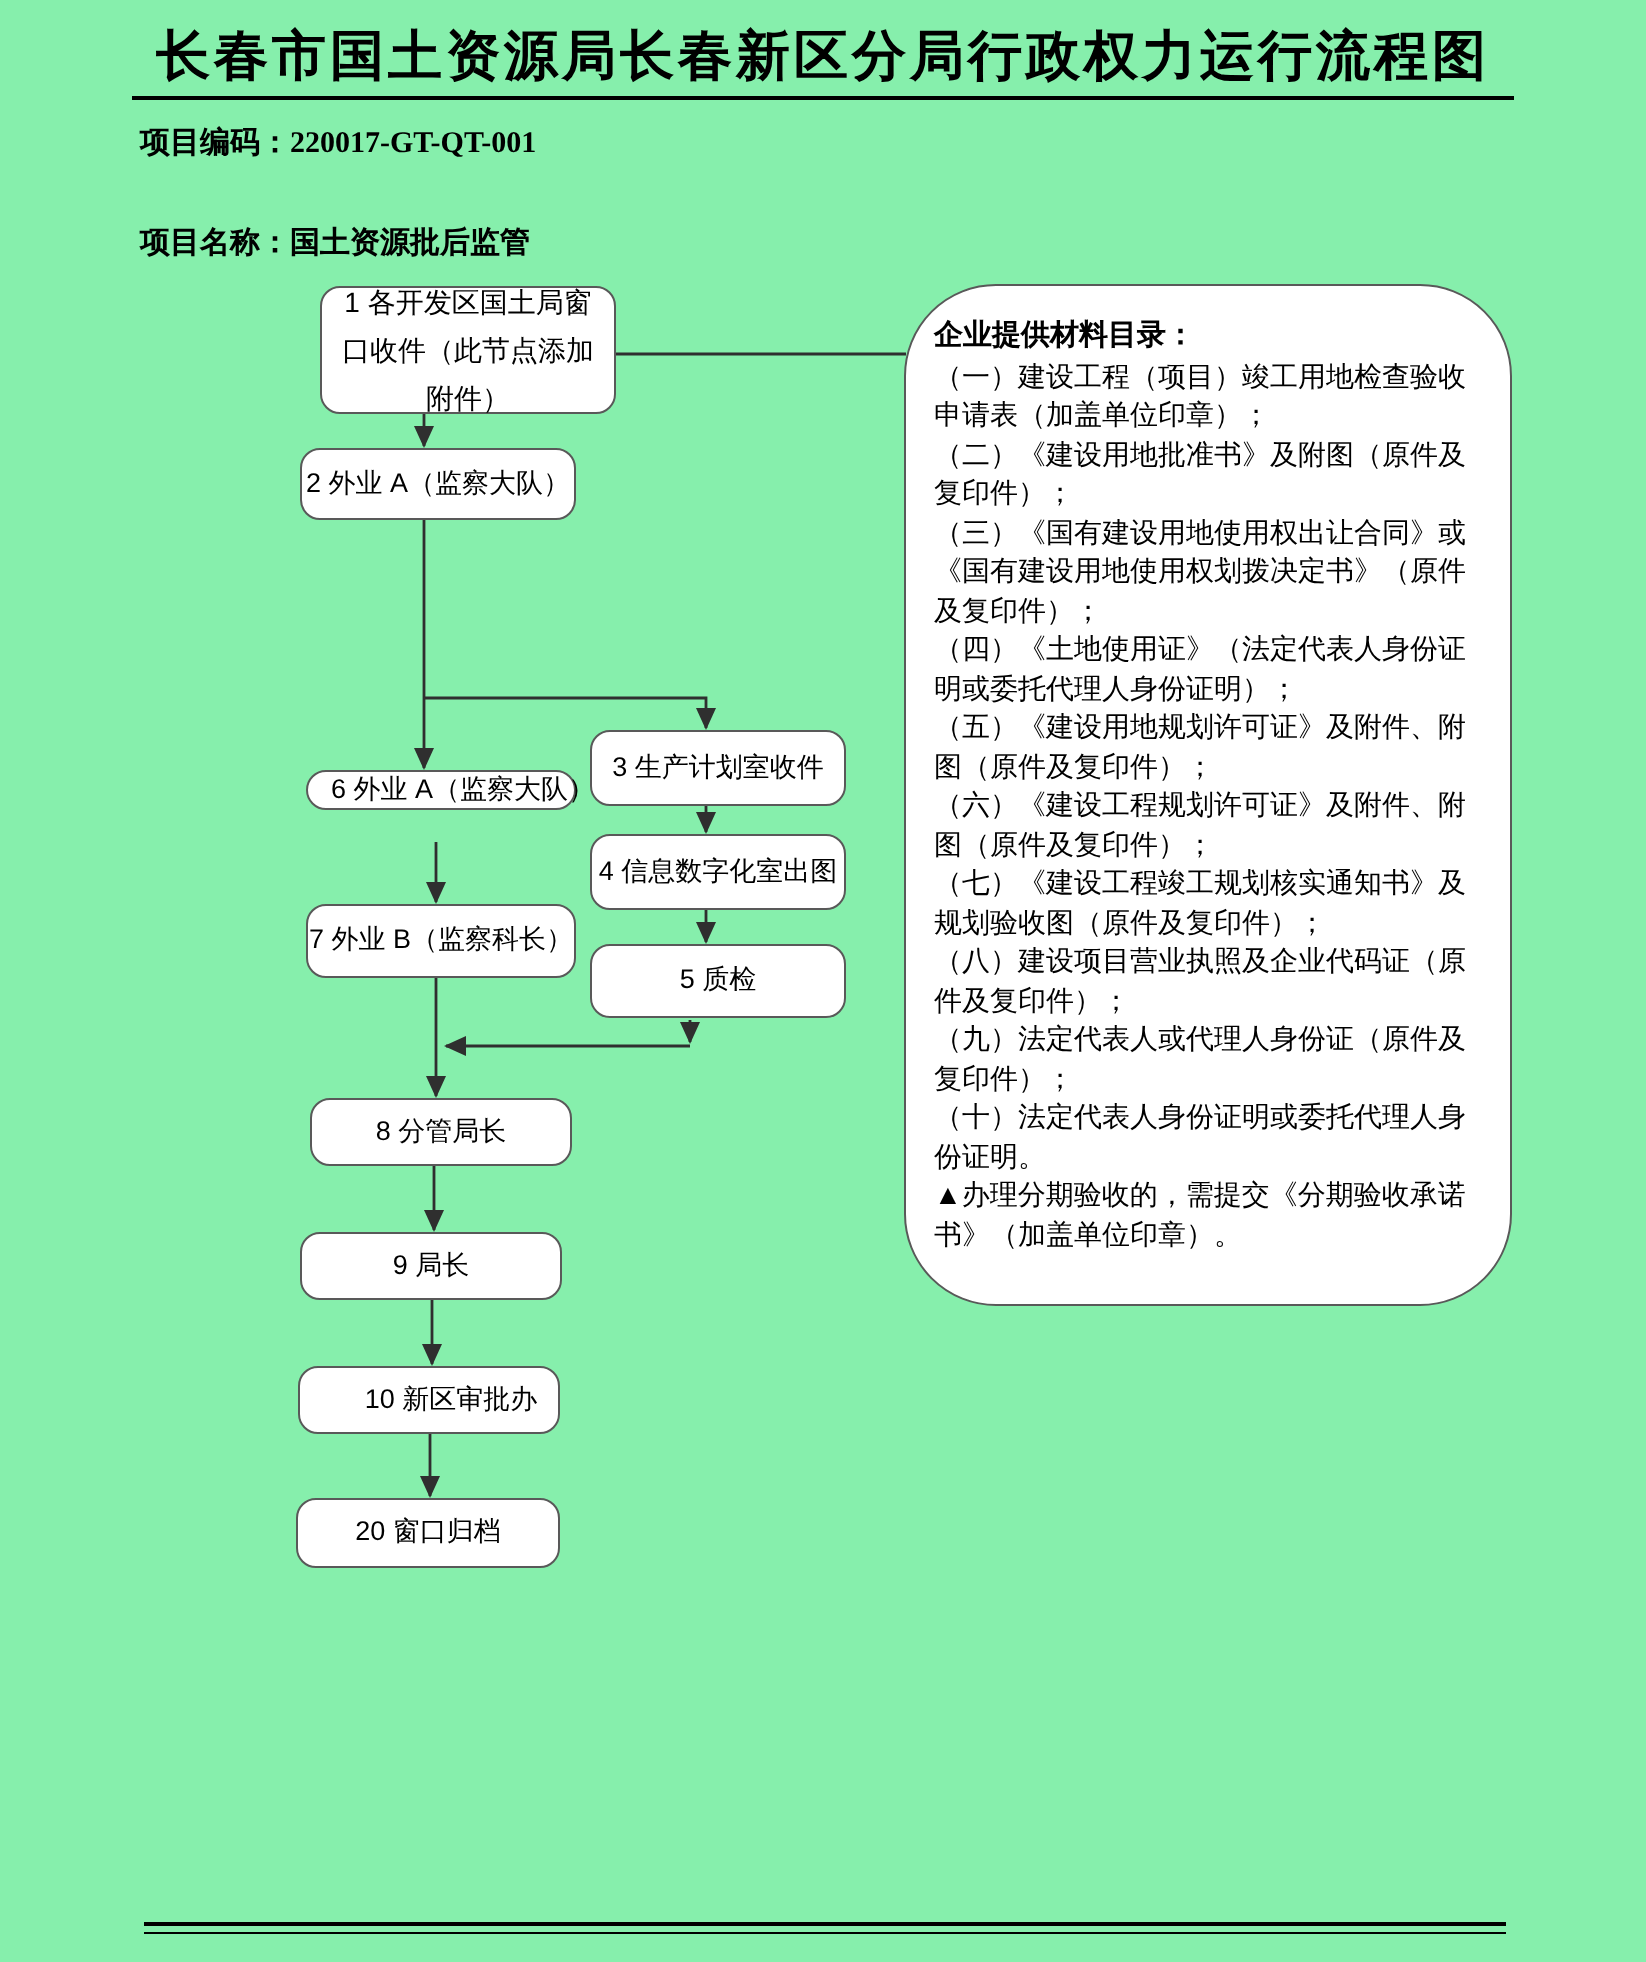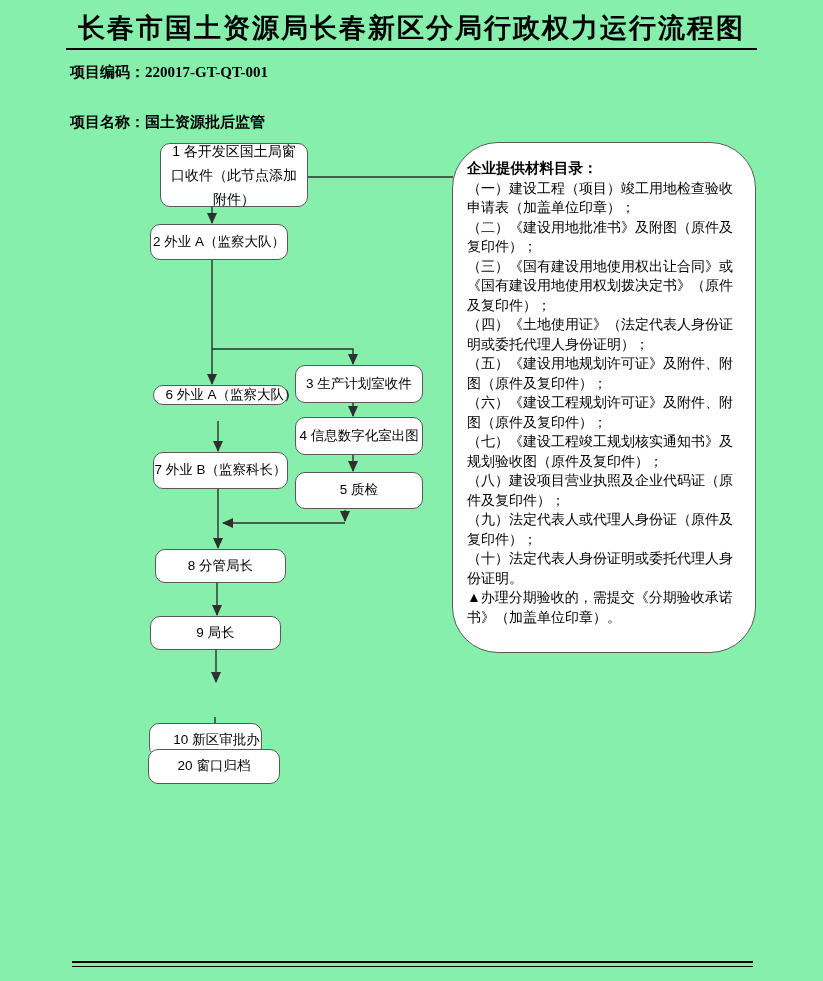--- a/index.html
+++ b/index.html
@@ -33,21 +33,21 @@
   .fbox.oneline{white-space:nowrap;}
   .b1{left:148px;top:143px;width:148px;height:64px;margin-left:12px;}
   .b2{left:150px;top:224px;width:138px;height:36px;}
   .b3{left:295px;top:365px;width:128px;height:38px;}
   .b4{left:295px;top:417px;width:128px;height:38px;}
   .b5{left:295px;top:472px;width:128px;height:37px;}
   .b6{left:153px;top:385px;width:135px;height:20px;padding-left:28px;}
   .b7{left:153px;top:452px;width:135px;height:37px;}
   .b8{left:155px;top:549px;width:131px;height:34px;}
   .b9{left:150px;top:616px;width:131px;height:34px;}
-  .b10{left:149px;top:723px;width:113px;height:34px;padding-left:28px;}
+  .b10{left:149px;top:683px;width:131px;height:34px;padding-left:28px;}
   .b11{left:148px;top:749px;width:132px;height:35px;}
   
   .connector-layer{position:absolute;left:0;top:0;width:823px;height:981px;z-index:1;pointer-events:none;}
   
   .callout{
     position:absolute;left:452px;top:142px;width:304px;height:511px;
     box-sizing:border-box;border:1.6px solid #595959;border-radius:46px;
     padding:16px 10px 0 14px;font-size:14px;line-height:19.5px;z-index:2;
     background:#fff;
   }

